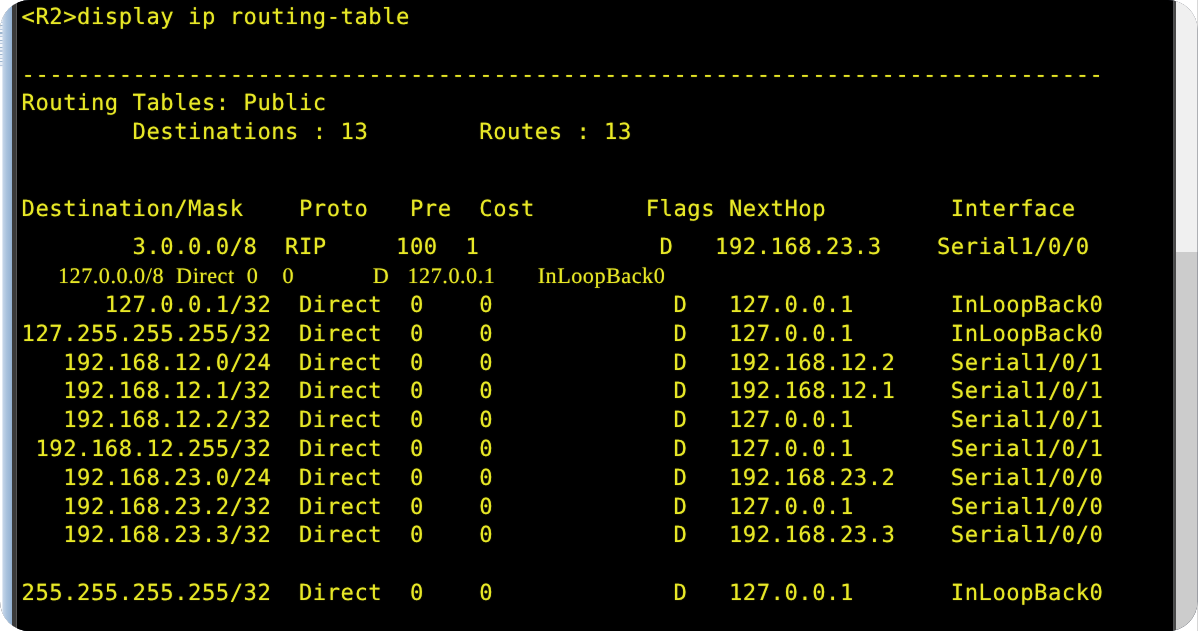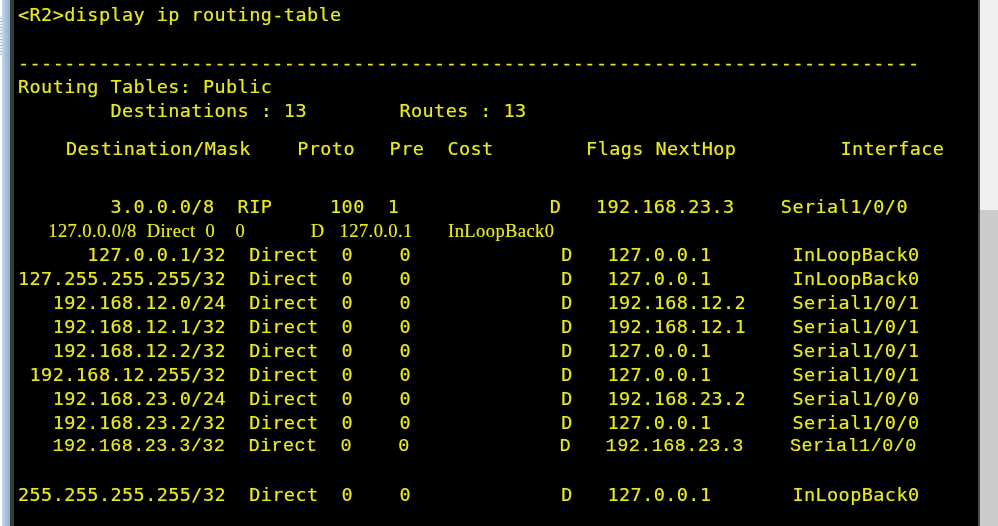--- a/index.html
+++ b/index.html
@@ -7,20 +7,21 @@
     padding: 0;
     background: #ffffff;
   }
   #screen {
     position: relative;
     width: 998px;
     height: 526px;
     overflow: hidden;
     background: #0f172a;
     font-family: "DejaVu Sans Mono", "Liberation Mono", monospace;
+    border-radius: 25px;
   }
 
   
   #left-chrome {
     position: absolute;
     left: 0; top: 0;
     width: 14px; height: 526px;
     background: #ffffff;
     z-index: 5;
   }
@@ -114,33 +115,33 @@
     <div class="band"></div>
     <div class="edge-dark"></div>
   </div>
 
   <div id="terminal">
       <div class="line" style="top: 3px; left: 4px;">&lt;R2&gt;display ip routing-table</div>
       <div class="line" style="top: 51px; left: 4px;">------------------------------------------------------------------------------</div>
       <div class="line" style="top: 75px; left: 4px;">Routing Tables: Public</div>
       <div class="line" style="top: 99px; left: 4px;">        Destinations : 13        Routes : 13</div>
       <div class="line" style="top: 123px; left: 4px;"> </div>
-      <div class="line" style="top: 137px; left: 4px; margin-left: 48px;">Destination/Mask    Proto   Pre  Cost        Flags NextHop         Interface</div>
+      <div class="line" style="top: 163px; left: 4px;">Destination/Mask    Proto   Pre  Cost        Flags NextHop         Interface</div>
       <div class="line" style="top: 171px; left: 4px;"> </div>
       <div class="line" style="top: 195px; left: 4px;">        3.0.0.0/8  RIP     100  1             D   192.168.23.3    Serial1/0/0</div>
       <div class="line" style="top: 219px; left: 4px; font-family: Liberation Serif, serif;">      127.0.0.0/8  Direct  0    0             D   127.0.0.1       InLoopBack0</div>
       <div class="line" style="top: 243px; left: 4px;">      127.0.0.1/32  Direct  0    0             D   127.0.0.1       InLoopBack0</div>
       <div class="line" style="top: 267px; left: 4px;">127.255.255.255/32  Direct  0    0             D   127.0.0.1       InLoopBack0</div>
       <div class="line" style="top: 291px; left: 4px;">   192.168.12.0/24  Direct  0    0             D   192.168.12.2    Serial1/0/1</div>
       <div class="line" style="top: 315px; left: 4px; text-align: center;">   192.168.12.1/32  Direct  0    0             D   192.168.12.1    Serial1/0/1</div>
       <div class="line" style="top: 339px; left: 4px;">   192.168.12.2/32  Direct  0    0             D   127.0.0.1       Serial1/0/1</div>
       <div class="line" style="top: 363px; left: 4px;"> 192.168.12.255/32  Direct  0    0             D   127.0.0.1       Serial1/0/1</div>
       <div class="line" style="top: 387px; left: 4px;">   192.168.23.0/24  Direct  0    0             D   192.168.23.2    Serial1/0/0</div>
       <div class="line" style="top: 411px; left: 4px;">   192.168.23.2/32  Direct  0    0             D   127.0.0.1       Serial1/0/0</div>
-      <div class="line" style="top: 435px; left: 4px; font-family: Liberation Mono, monospace;">   192.168.23.3/32  Direct  0    0             D   192.168.23.3    Serial1/0/0</div>
+      <div class="line" style="top: 435px; left: 4px;">   192.168.23.3/32  Direct  0    0             D   192.168.23.3    Serial1/0/0</div>
       <div class="line" style="top: 483px; left: 4px;">255.255.255.255/32  Direct  0    0             D   127.0.0.1       InLoopBack0</div>
     </div>
 
   <div id="scrollbar">
     <div class="track-border"></div>
     <div class="thumb"></div>
   </div>
 
 </div>
 

